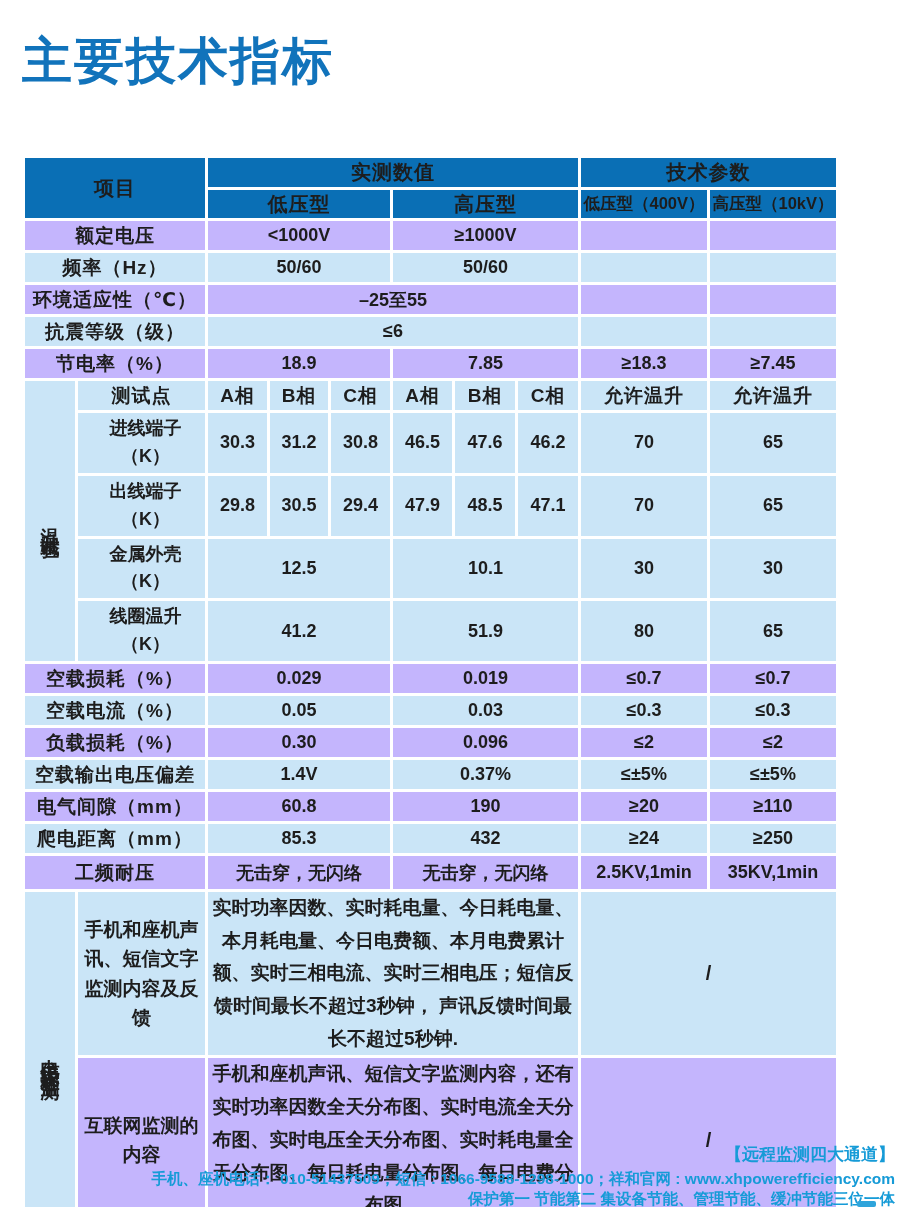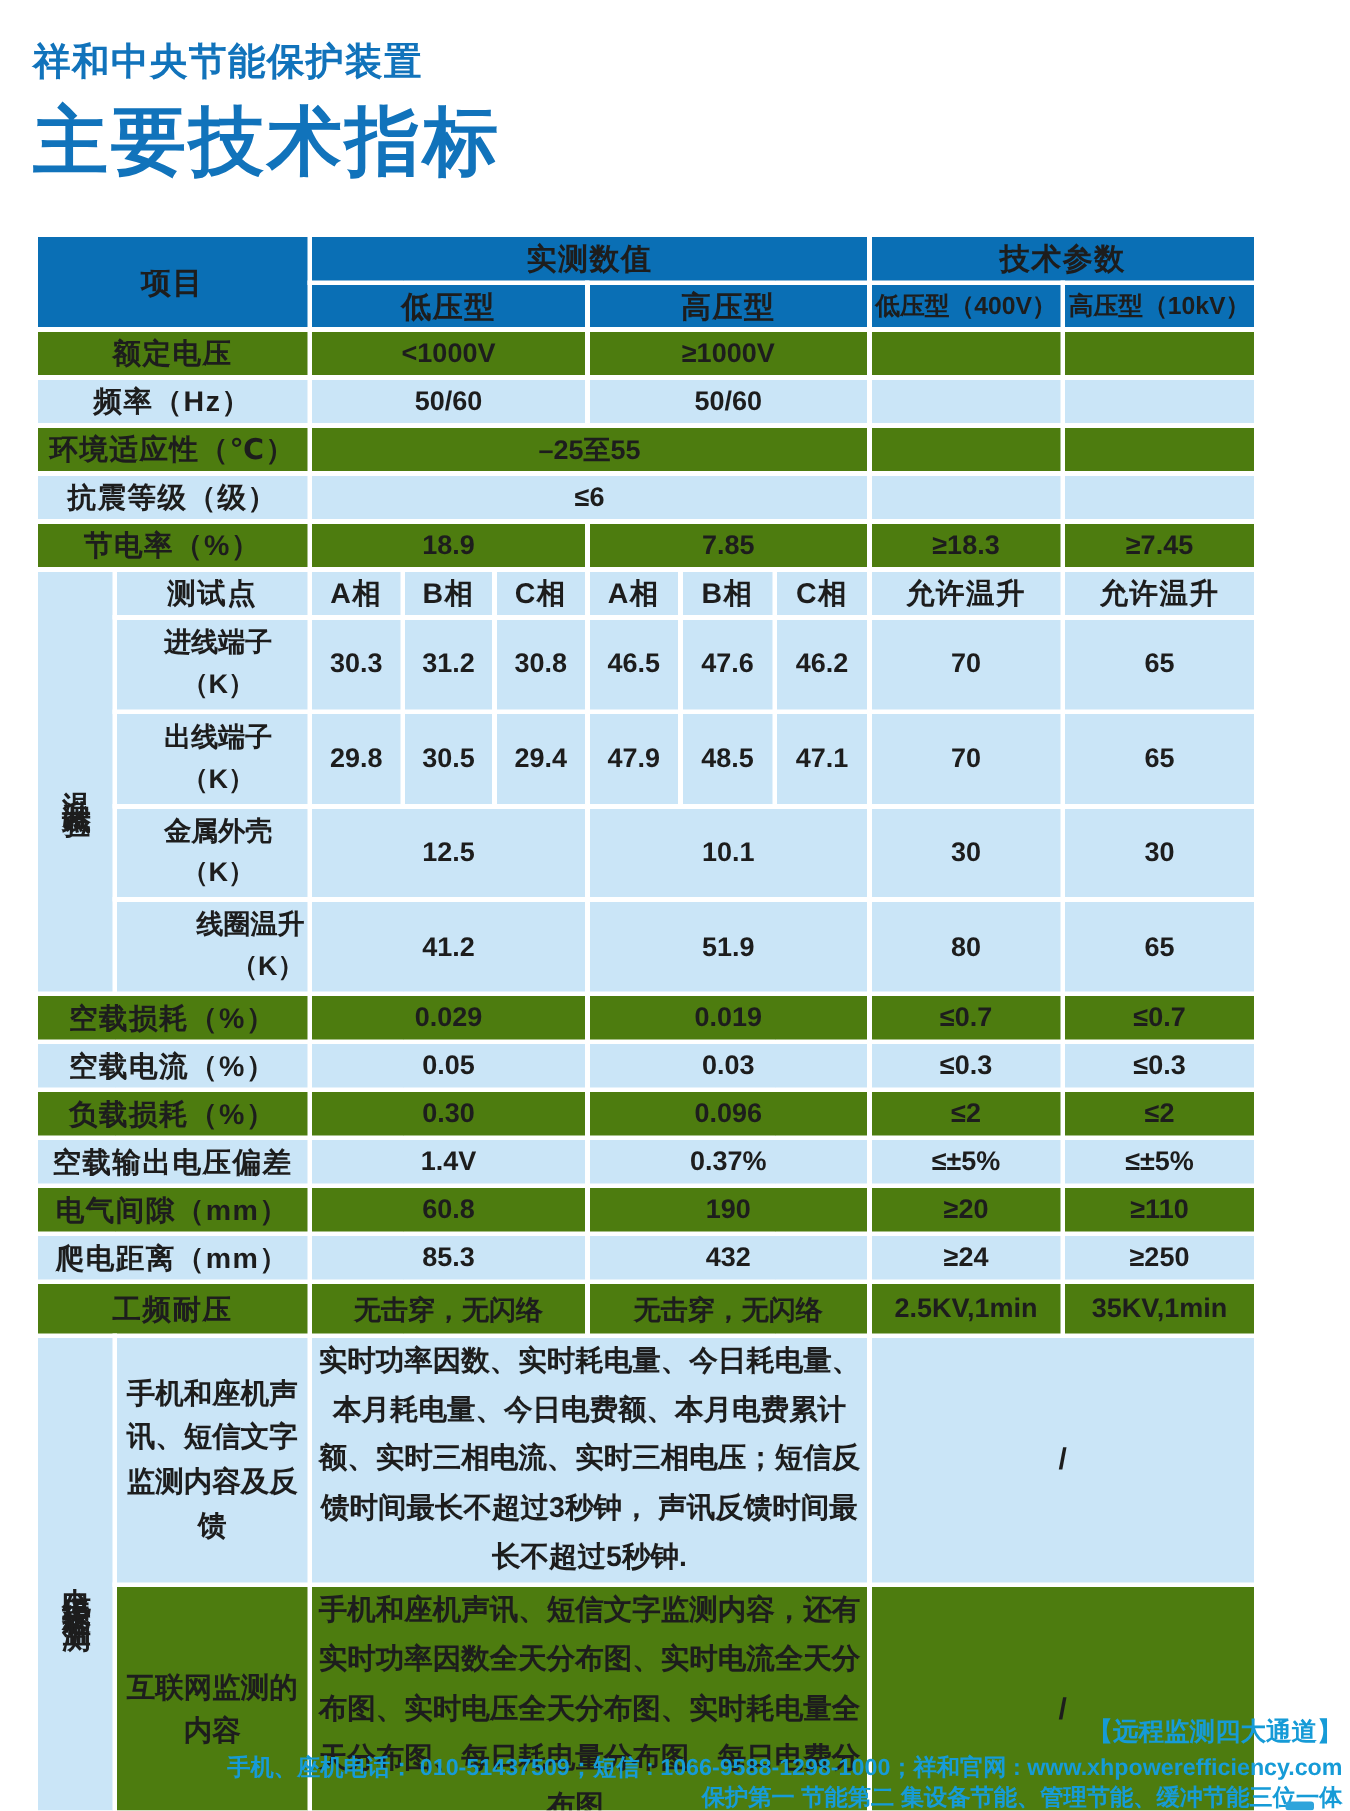--- a/index.html
+++ b/index.html
@@ -19,21 +19,21 @@
     width:814px;border-collapse:collapse;table-layout:fixed;
   }
   table.spec td,table.spec th{
     border:3px solid #ffffff;
     text-align:center;vertical-align:middle;
     padding:0;overflow:hidden;
     color:#1d1d1d;
   }
   .hd{background:#0A6FB5;color:#ffffff;font-size:20px;font-weight:700;letter-spacing:1px;}
   .hd.sm{font-size:16.5px;letter-spacing:0;margin-left:36px;}
-  .m{background:#4d7c0f;}
+  .m{background:#c4b5fd;}
   .l{background:#CAE5F7;}
   .lab{font-size:19px;font-weight:700;letter-spacing:1px;}
   .val{font-size:18px;font-weight:700;}
   .vlabel{
     writing-mode:vertical-rl;text-orientation:upright;
     font-size:19px;font-weight:700;letter-spacing:4px;
   }
   .sublab{text-align:left;padding:6px 6px 6px 13px;font-size:19px;font-weight:700;line-height:1.55;}
   .content{text-align:left;padding:10px 14px;font-size:19px;font-weight:700;line-height:1.72;}
   .slash{font-size:20px;font-weight:700;}
@@ -48,21 +48,20 @@
     position:absolute;left:857px;top:1201px;width:19px;height:6px;
     background:#2EA4DB;border-radius:2px;
   }
 </style>
 </head>
 <body>
 
 <div class="page">
 
   <div class="titleblock">
-    <div class="subtitle">祥和中央节能保护装置</div>
     <div class="maintitle">主要技术指标</div>
   </div>
 
   <table class="spec">
     <colgroup>
       <col style="width:53px">
         <col style="width:130px">
       <col style="width:62px">
         <col style="width:61px">
         <col style="width:62px">
@@ -163,21 +162,21 @@
 
     <tr style="height:32px">
       <td class="l sublab" style="padding:2px 2px 2px 10px;font-size:18px;margin-top:32px;">金属外壳（K）</td>
       <td class="l val" colspan="3">12.5</td>
       <td class="l val" colspan="3">10.1</td>
       <td class="l val">30</td>
       <td class="l val">30</td>
     </tr>
 
     <tr style="height:32px">
-      <td class="l sublab" style="padding:2px 2px 2px 10px;font-size:18px;text-align:right;">线圈温升（K）</td>
+      <td class="l sublab" style="padding:2px 2px 2px 10px;font-size:18px;">线圈温升（K）</td>
       <td class="l val" colspan="3">41.2</td>
       <td class="l val" colspan="3">51.9</td>
       <td class="l val">80</td>
       <td class="l val">65</td>
     </tr>
 
     <tr style="height:32px">
       <td class="m lab" colspan="2">空载损耗（%）</td>
       <td class="m val" colspan="3">0.029</td>
       <td class="m val" colspan="3">0.019</td>

